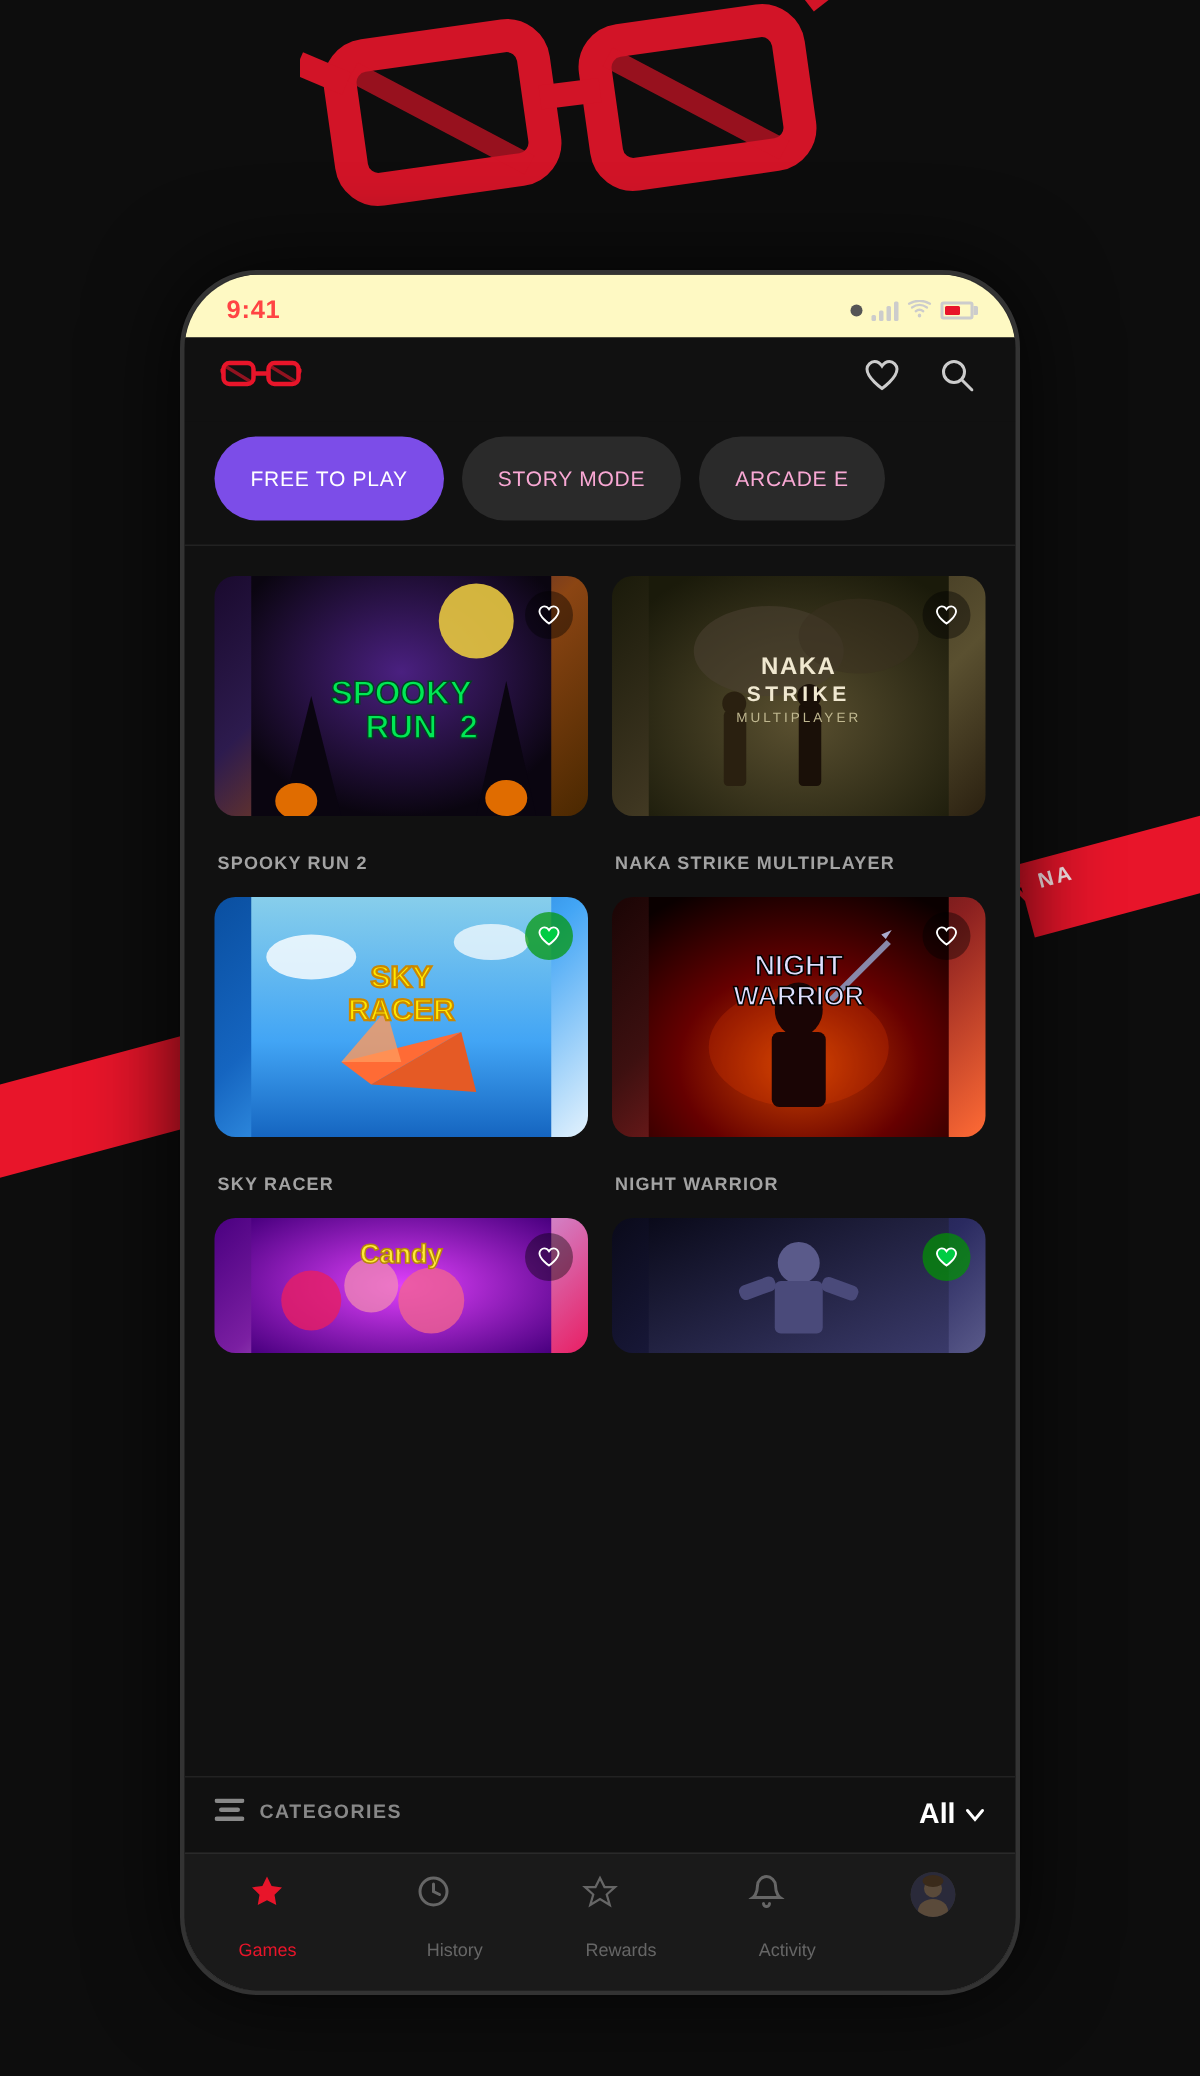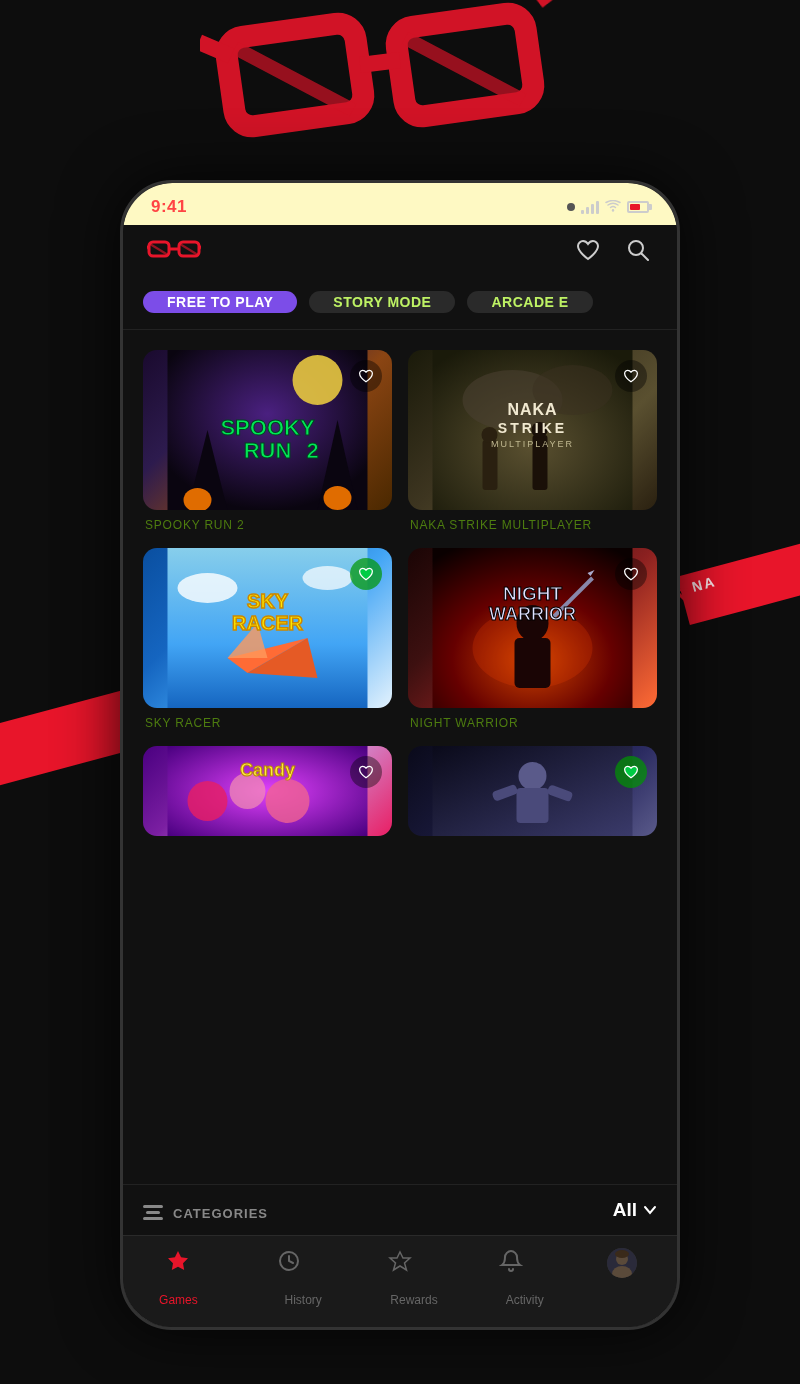--- a/index.html
+++ b/index.html
@@ -200,38 +200,38 @@
     .category-tabs {
       display: flex;
       gap: 12px;
       padding: 10px 20px 16px;
       background: #111;
       flex-shrink: 0;
       overflow-x: hidden;
     }
 
     .tab-btn {
-      padding: 3px 24px;
+      padding: 20px 24px;
       border-radius: 30px;
       font-size: 14px;
-      font-weight: 700;
+      font-weight: 400;
       letter-spacing: 0.5px;
       cursor: pointer;
       white-space: nowrap;
       border: none;
     }
 
     .tab-btn.active {
       background: #7c4de8;
       color: #fff;
     }
 
     .tab-btn.inactive {
       background: #2a2a2a;
-      color: #bef264;
+      color: #f9a8d4;
     }
 
     
     .divider {
       height: 1px;
       background: #222;
       flex-shrink: 0;
     }
 
     
@@ -272,34 +272,34 @@
       height: 32px;
       background: rgba(0,0,0,0.4);
       border-radius: 50%;
       display: flex;
       align-items: center;
       justify-content: center;
       cursor: pointer;
     }
 
     .game-title {
-      color: #4d7c0f;
+      color: #a3a3a3;
       font-size: 12px;
-      font-weight: 400;
+      font-weight: 700;
       letter-spacing: 0.8px;
       text-transform: uppercase;
-      margin-top: 8px;
+      margin-top: 24px;
       padding: 0 2px;
     }
 
     
     .categories-bar {
       display: flex;
       justify-content: space-between;
-      align-items: flex-end;
+      align-items: flex-start;
       padding: 14px 20px;
       background: #111;
       border-top: 1px solid #222;
       flex-shrink: 0;
     }
 
     .categories-left {
       display: flex;
       align-items: center;
       gap: 10px;

